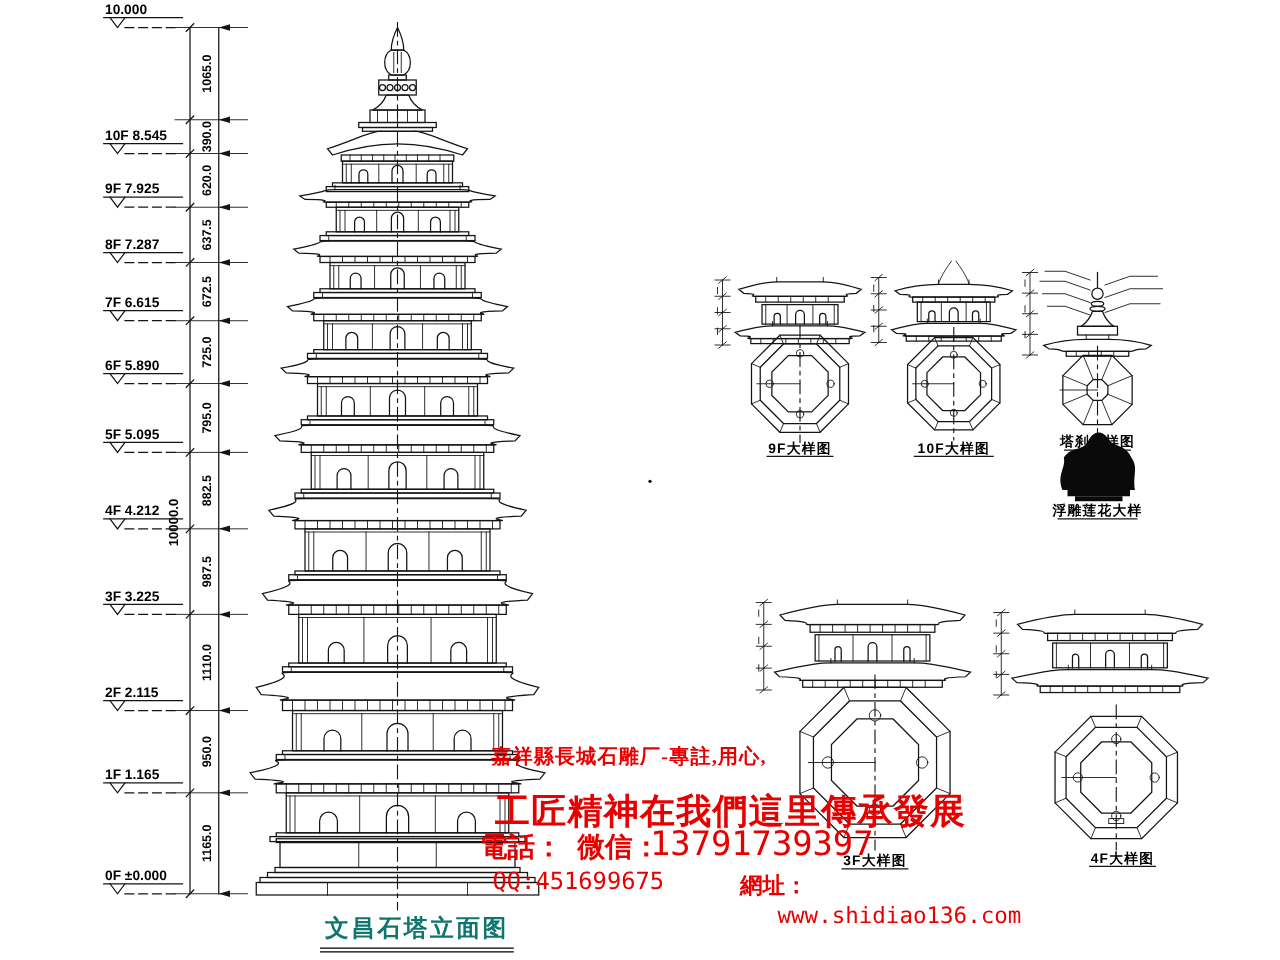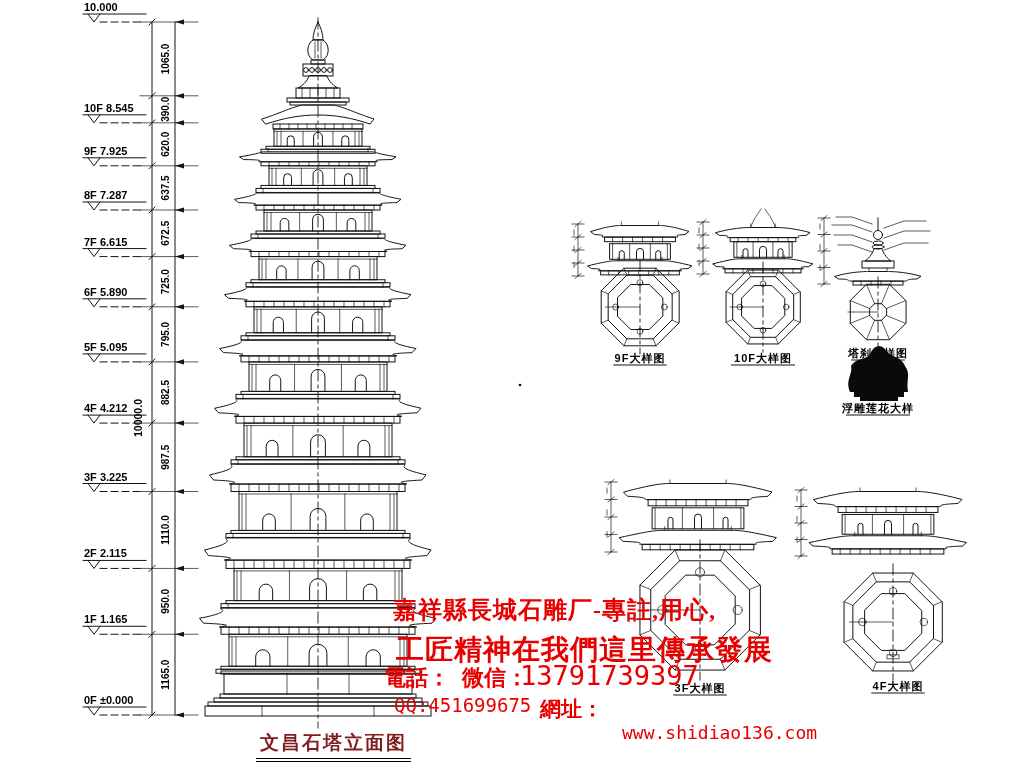--- a/index.html
+++ b/index.html
@@ -16,21 +16,21 @@
   #cad .arrow{fill:#141414;stroke:none;}
   #cad .cl{stroke-dasharray:11 4 3 4;stroke-width:0.9;}
   #cad .dash{stroke-dasharray:7 4;}
   #cad .thin{stroke-width:0.7;}
   #cad text{fill:#000;stroke:none;font-family:"Liberation Sans", sans-serif;font-weight:bold;}
   .ad span{position:absolute;white-space:nowrap;line-height:1;}
   .ad .brush{font-family:"Liberation Serif", serif;font-weight:bold;}
   .ad .digits{font-family:"DejaVu Sans Mono", monospace;font-weight:normal;}
   #title{
     position:absolute;left:256px;top:730px;font-size:19px;font-weight:bold;
-    letter-spacing:2px;color:#7f1d1d;border-bottom:4px double #000;padding:0 4px 2px 4px;
+    letter-spacing:2px;color:#0f766e;border-bottom:4px double #000;padding:0 4px 2px 4px;
     font-family:"Liberation Sans", sans-serif;
   }
 </style>
 </head>
 <body>
 
 <div id="stage">
   <svg id="cad" width="1024" height="768" viewBox="0 0 1024 768">
       <g>
         <line x1="152" y1="22" x2="152" y2="715"></line>
@@ -989,24 +989,24 @@
           <circle cx="923.74" cy="622" r="3.7100000000000004" class="thin"></circle>
           <line x1="849.54" y1="622" x2="893" y2="622" class="thin"></line>
           <rect x="887" y="654.86" width="12" height="4" class="thin"></rect>
           <text x="898" y="690" font-size="11" text-anchor="middle" letter-spacing="1">4F大样图</text>
           <line x1="871.75" y1="693" x2="924.25" y2="693"></line>
         </g>
       </g>
     </svg>
 
   <div class="ad" style="color: rgb(232, 0, 0);">
-    <span class="brush" style="left:393px;top:598px;font-size:24px;letter-spacing:1px;">嘉祥縣長城石雕厂-專註,用心,</span>
+    <span class="brush" style="left:393px;top:598px;font-size:16px;letter-spacing:1px;">嘉祥縣長城石雕厂-專註,用心,</span>
     <span class="brush" style="left:396px;top:636px;font-size:28px;letter-spacing:1px;">工匠精神在我們這里傳承發展</span>
     <span class="brush" style="left:384px;top:667px;font-size:22px;">電話：</span>
     <span class="brush" style="left:462px;top:667px;font-size:22px;">微信：</span>
     <span class="digits" style="left:520px;top:662px;font-size:27px;">13791739397</span>
     <span class="digits" style="left:394px;top:696px;font-size:19px;">QQ:451699675</span>
-    <span class="brush" style="left:540px;top:699px;font-size:21px;">網址：</span>
+    <span class="brush" style="left:592px;top:699px;font-size:18px;">網址：</span>
     <span class="digits" style="left:622px;top:700px;font-size:18px;margin-top:24px;">www.shidiao136.com</span>
   </div>
 
   <div id="title">文昌石塔立面图</div>
 </div>
 
 </body></html>

